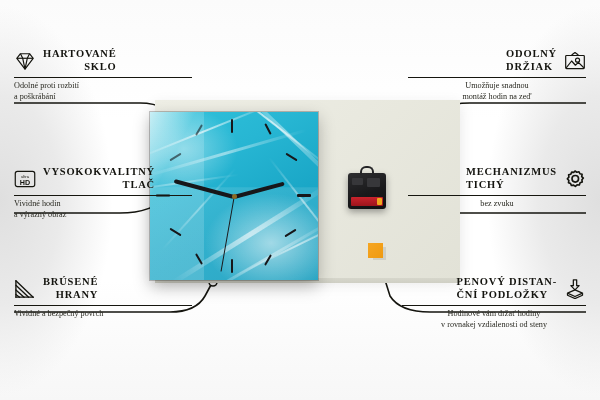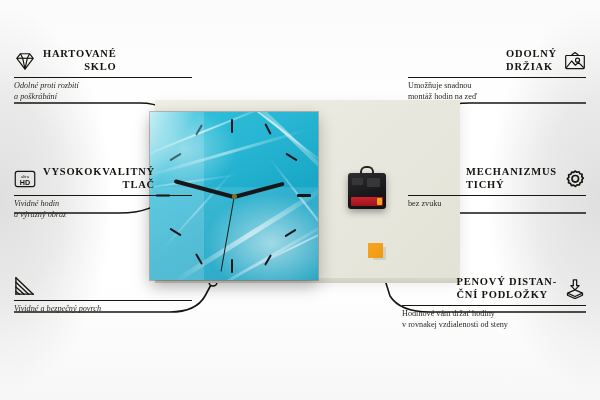--- a/index.html
+++ b/index.html
@@ -106,24 +106,24 @@
   .feature .ttl{
     font-size:10.5px; font-weight:bold; letter-spacing:.8px;
     color:#14140f; line-height:12.5px; text-transform:uppercase;
   }
   .feature .rule{ height:1px; background:#16160f; margin:4px 0 3px; }
   .feature .sub{
     font-size:8.2px; color:#2a2a22; line-height:10.5px;
   }
   .feature.left .head{ justify-content:flex-start; }
   .feature.left .ttl{ text-align:right; }
-  .feature.left .sub{ text-align:left;font-style:italic; }
+  .feature.left .sub{ text-align:left; }
   .feature.right .head{ flex-direction:row-reverse; justify-content:flex-start; }
   .feature.right .ttl{ text-align:left; }
-  .feature.right .sub{ text-align:left; }
+  .feature.right .sub{ text-align:center; }
   .ico{ width:22px; height:20px; flex:0 0 22px; display:block; }
 
   svg.leader{ position:absolute; inset:0; width:600px; height:400px; pointer-events:none; }
 </style>
 </head>
 <body>
 
 <div id="bg"></div>
 
 <svg class="leader" viewBox="0 0 600 400">
@@ -240,20 +240,24 @@
     <svg class="ico" viewBox="0 0 24 22">
       <g stroke="#15150f" stroke-width="1.5" stroke-linecap="round">
         <path d="M2,2 L21,20"></path>
           <path d="M2,7 L16,20"></path>
           <path d="M2,12 L11,20"></path>
         <path d="M2,17 L6,20"></path>
           <path d="M2,2 L2,20"></path>
           <path d="M2,20 L21,20"></path>
       </g>
     </svg>
+    <div>
+      <div class="ttl">BRÚSENÉ</div>
+      <div class="ttl">HRANY</div>
+    </div>
   </div>
   <div class="rule"></div>
   <div class="sub">Vividné a bezpečný povrch</div>
 </div>
 
 <div class="feature right" style="left:408px; top:48px;">
   <div class="head">
     <svg class="ico" viewBox="0 0 26 22">
       <g fill="none" stroke="#15150f" stroke-width="1.4" stroke-linejoin="round">
         <path d="M9,4 L13,1 L17,4"></path>

